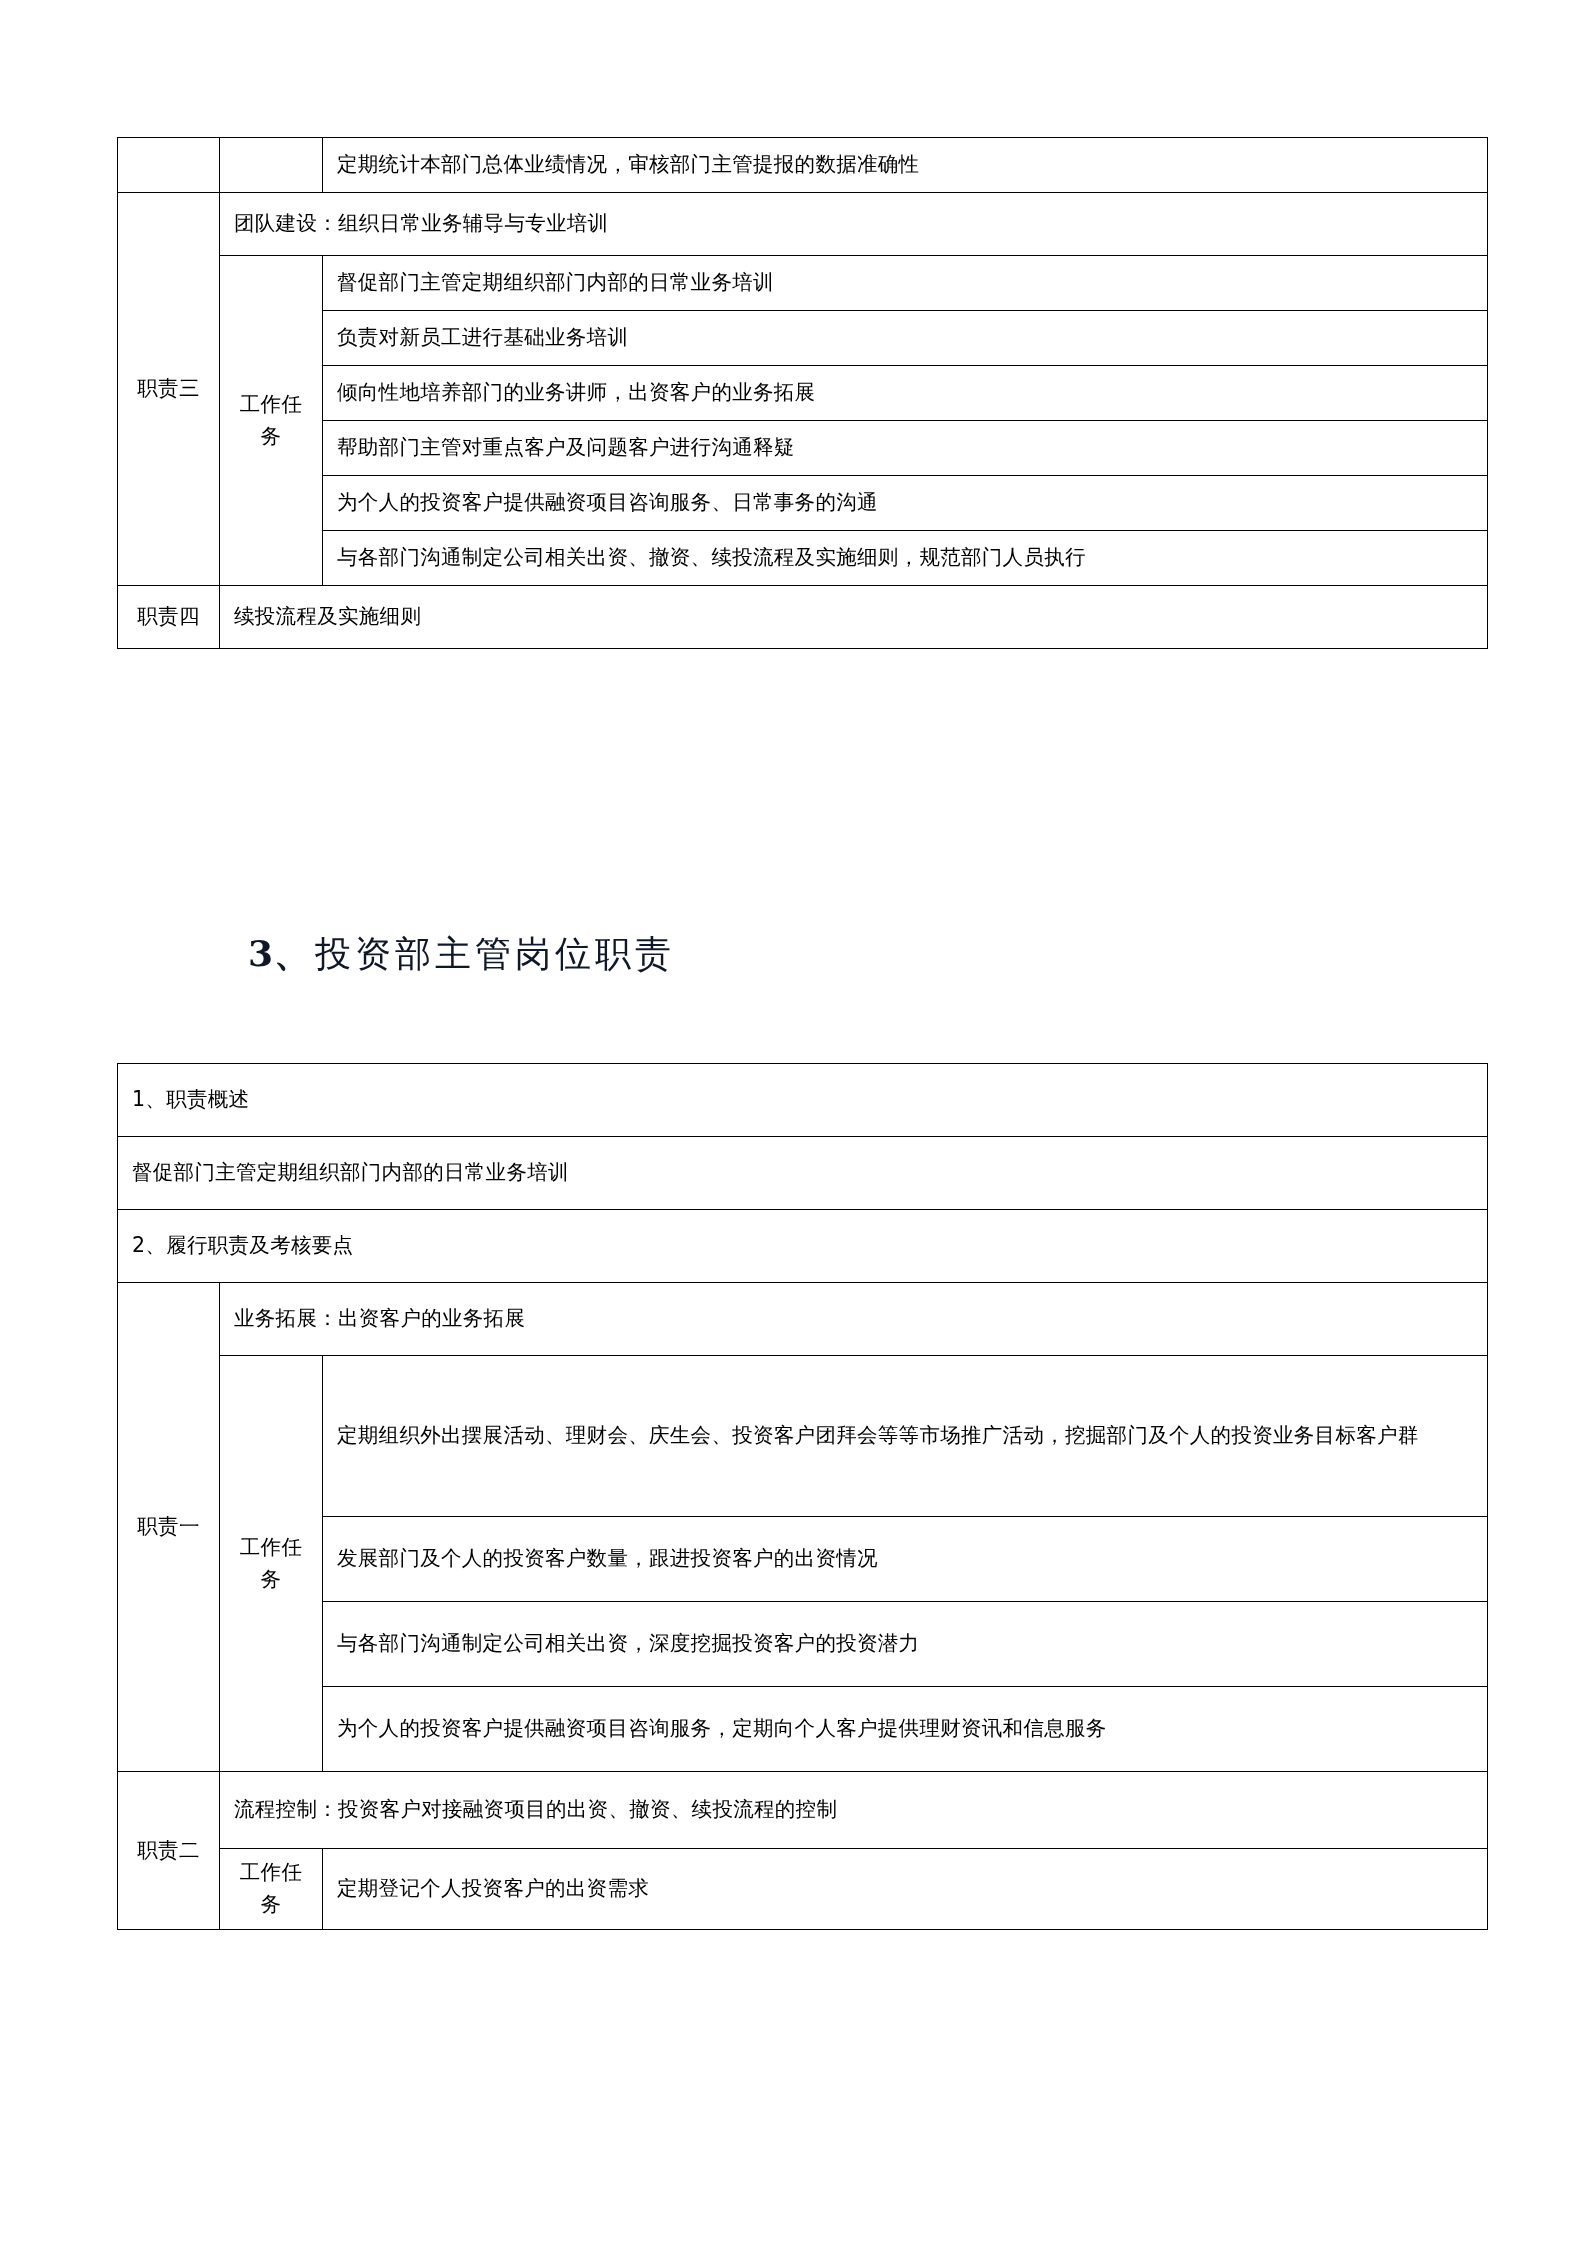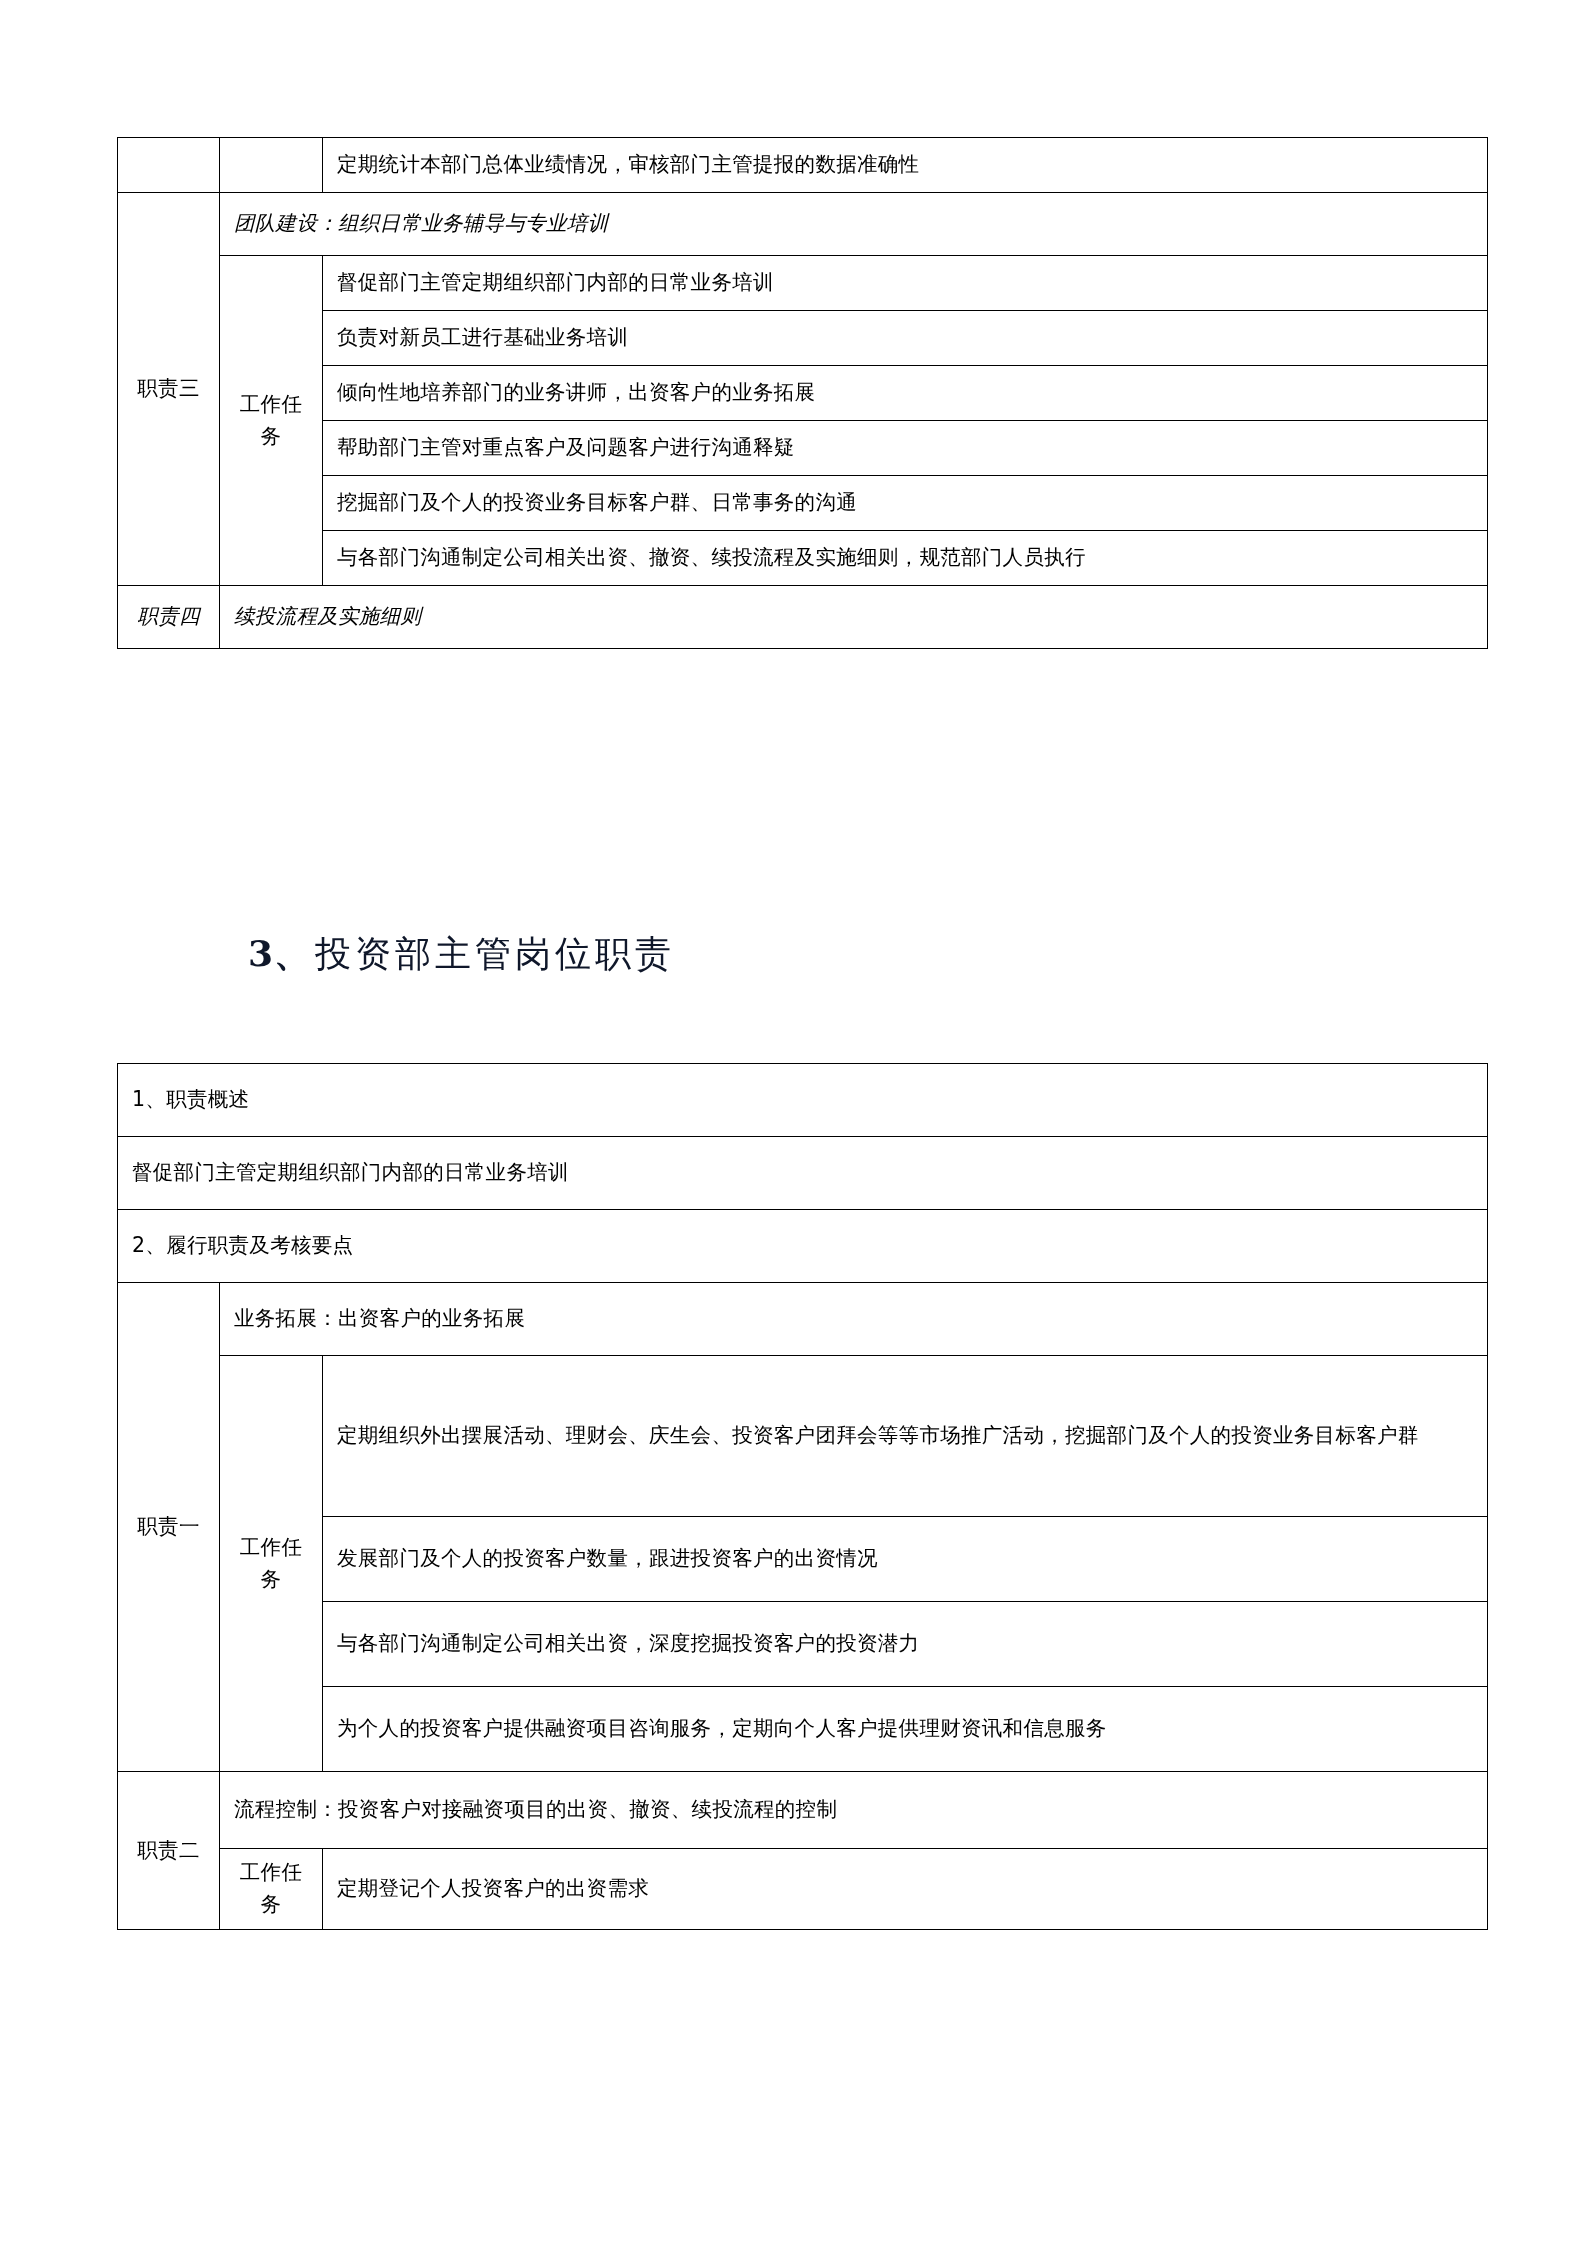--- a/index.html
+++ b/index.html
@@ -49,21 +49,21 @@
     padding: 0 4px;
   }
 
   
   #table-one {
     left: 117px;
     top: 137px;
     width: 1370px;
   }
   #table-one td { height: 54px; }
-  #table-one td.tall { height: 62px; font-style: italic; }
+  #table-one td.tall { height: 62px; }
 
   
   .section-heading {
     position: absolute;
     left: 248px;
     top: 930px;
     font-family: "DejaVu Serif", "Liberation Serif", serif;
     font-size: 36px;
     font-weight: 700;
     letter-spacing: 1px;
@@ -124,21 +124,21 @@
       <tr>
         <td>负责对新员工进行基础业务培训</td>
       </tr>
       <tr>
         <td>倾向性地培养部门的业务讲师，出资客户的业务拓展</td>
       </tr>
       <tr>
         <td>帮助部门主管对重点客户及问题客户进行沟通释疑</td>
       </tr>
       <tr>
-        <td>挖掘部门及个人的投资业务目标客户群、日常事务的沟通</td>
+        <td>为个人的投资客户提供融资项目咨询服务、日常事务的沟通</td>
       </tr>
       <tr>
         <td>与各部门沟通制定公司相关出资、撤资、续投流程及实施细则，规范部门人员执行</td>
       </tr>
 
       <tr>
         <td class="ctr tall">职责四</td>
         <td class="bold tall" colspan="2">续投流程及实施细则</td>
       </tr>
     </tbody>

